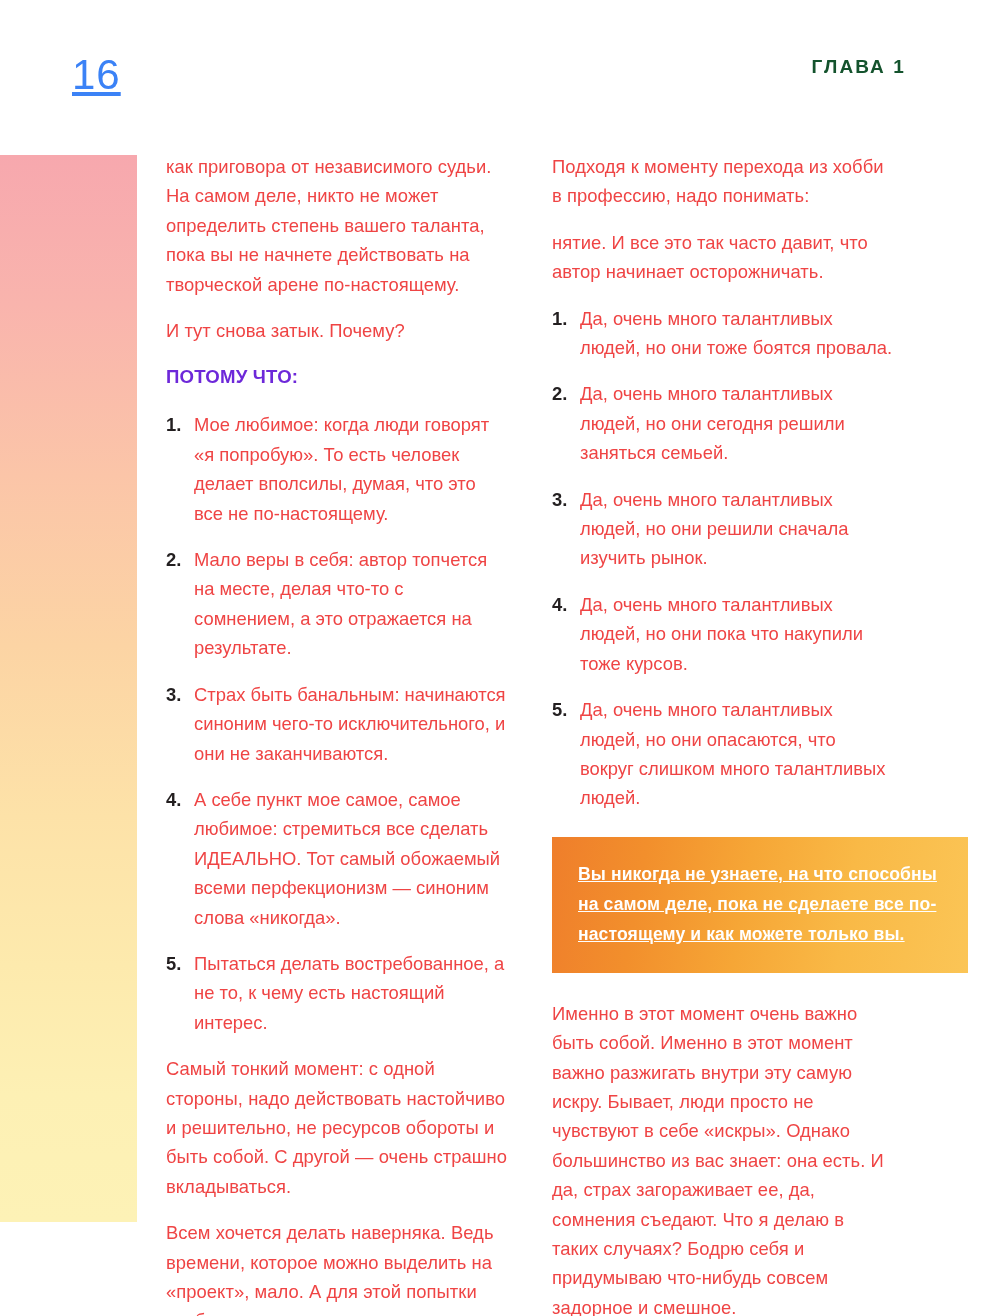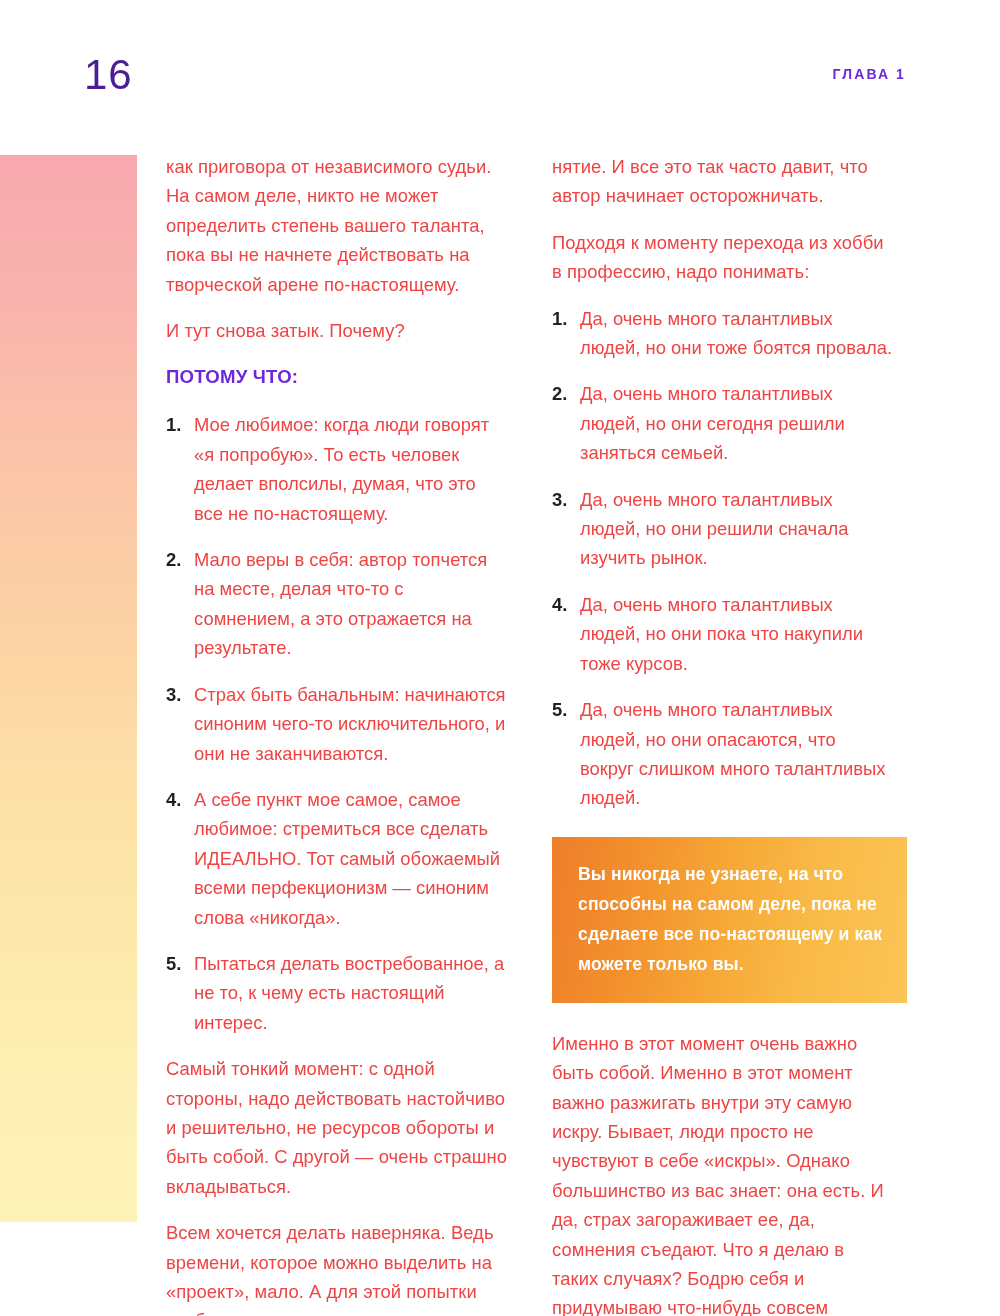--- a/index.html
+++ b/index.html
@@ -29,35 +29,36 @@
         #fcd4a4 46%,
         #fde2a8 62%,
         #fdeaad 76%,
         #fdf0b4 88%,
         #fdf2b6 100%);
   }
 
   
   .page-number {
     position: absolute;
-    left: 84px;
+    left: 72px;
     top: 54px;
     font-size: 42px;
     font-weight: 300;
-    color: #4c1d95;
+    color: #3b82f6;
     letter-spacing: 1px;
     line-height: 1;
+    text-decoration: underline;
   }
   .chapter-label {
     position: absolute;
     right: 94px;
-    top: 66px;
-    font-size: 14px;
+    top: 56px;
+    font-size: 19px;
     font-weight: bold;
-    color: #6d28d9;
+    color: #14532d;
     letter-spacing: 2.1px;
   }
 
   
   .columns {
     position: absolute;
     left: 166px;
     top: 152px;
     width: 728px;
     display: flex;
@@ -109,30 +110,31 @@
     top: 0;
     font-weight: bold;
     color: #231f20;
     font-size: 18.4px;
     line-height: 29.4px;
   }
 
   
   .callout {
     margin: 24px 0 26px 0;
-    width: 355px;
+    width: 416px;
     box-sizing: border-box;
     padding: 22px 24px 24px 26px;
     background: linear-gradient(100deg,
         #ef7e2b 0%,
         #f28f2c 22%,
         #f6a636 46%,
         #f9b946 70%,
         #fbc556 100%);
     color: #ffffff;
+    text-decoration: underline;
   }
   .callout-text {
     margin: 0;
     font-size: 17.6px;
     line-height: 30px;
     font-weight: bold;
     letter-spacing: 0.1px;
   }
 
   .spacer-top { margin-top: 26px; }
@@ -161,22 +163,22 @@
       <li>А себе пункт мое самое, самое любимое: стремиться все сделать ИДЕАЛЬНО. Тот самый обожаемый всеми перфекционизм — синоним слова «никогда».</li>
       <li>Пытаться делать востребованное, а не то, к чему есть настоящий интерес.</li>
     </ol>
 
     <p class="body-text spacer-top">Самый тонкий момент: с одной стороны, надо действовать настойчиво и решительно, не ресурсов обороты и быть собой. С другой — очень страшно вкладываться.</p>
     <p class="body-text">Всем хочется делать наверняка. Ведь времени, которое можно выделить на «проект», мало. А для этой попытки требуется много ресурсов, даже больше, чем на обычное за-</p>
   </div>
 
   <div class="column">
 
+    <p class="body-text">Подходя к моменту перехода из хобби в профессию, надо понимать:</p>
     <p class="body-text">нятие. И все это так часто давит, что автор начинает осторожничать.</p>
-    <p class="body-text">Подходя к моменту перехода из хобби в профессию, надо понимать:</p>
 
     <ol class="numbered-list">
       <li>Да, очень много талантливых людей, но они тоже боятся провала.</li>
       <li>Да, очень много талантливых людей, но они сегодня решили заняться семьей.</li>
       <li>Да, очень много талантливых людей, но они решили сначала изучить рынок.</li>
       <li>Да, очень много талантливых людей, но они пока что накупили тоже курсов.</li>
       <li>Да, очень много талантливых людей, но они опасаются, что вокруг слишком много талантливых людей.</li>
     </ol>
 
     <div class="callout">

